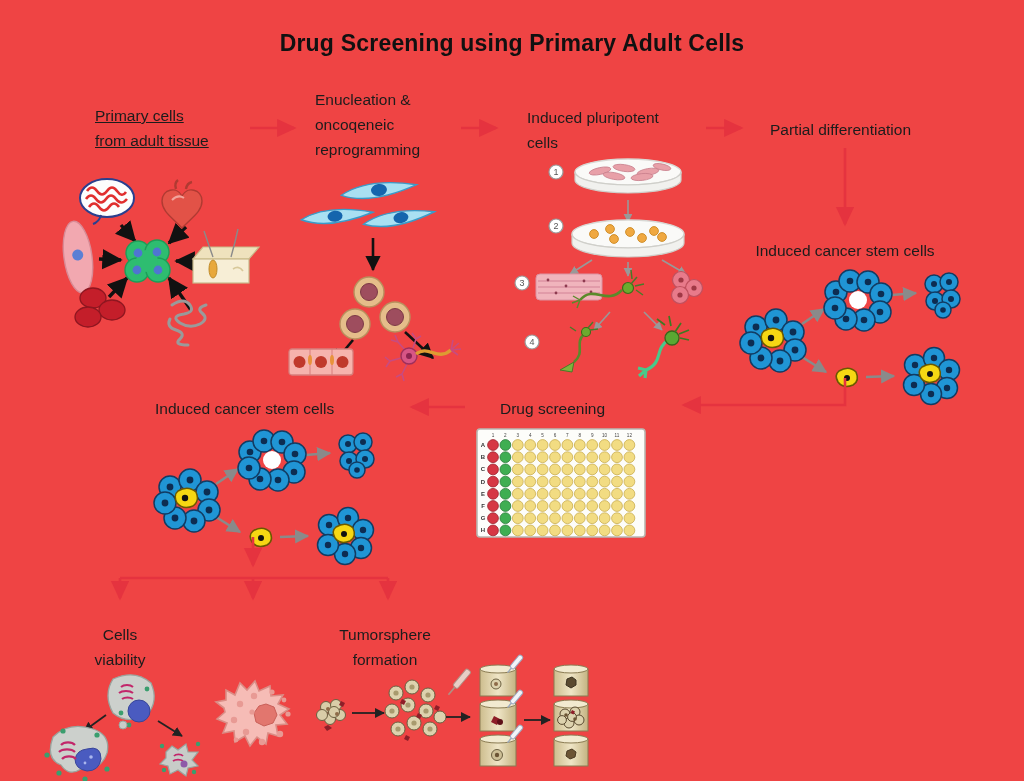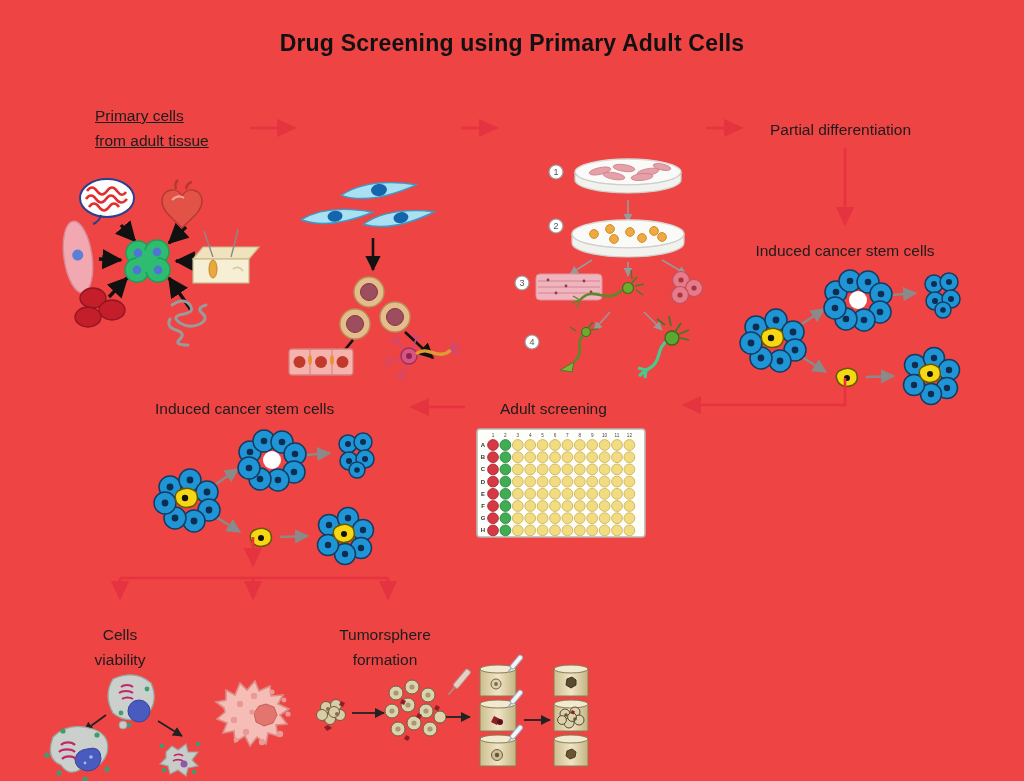--- a/index.html
+++ b/index.html
@@ -21,24 +21,29 @@
 </style>
 </head>
 <body>
 
 <div id="canvas">
 
   <div class="title">Drug Screening using Primary Adult Cells</div>
 
   <div class="lbl" style="left:95px;top:104px;text-decoration:underline;">Primary cells
 from adult tissue</div>
+  <div class="lbl" style="left:315px;top:88px;">Enucleation &amp;
+oncoqeneic
+reprogramming</div>
+  <div class="lbl" style="left:527px;top:106px;">Induced pluripotent
+cells</div>
   <div class="lbl" style="left:770px;top:118px;">Partial differentiation</div>
   <div class="lbl ctr" style="left:715px;top:239px;width:260px;">Induced cancer stem cells</div>
   <div class="lbl" style="left:155px;top:397px;">Induced cancer stem cells</div>
-  <div class="lbl" style="left:500px;top:397px;">Adult screening</div>
+  <div class="lbl" style="left:500px;top:397px;">Drug screening</div>
   <div class="lbl ctr" style="left:70px;top:623px;width:100px;">Cells
 viability</div>
   <div class="lbl ctr" style="left:318px;top:623px;width:134px;text-align:center;">Tumorsphere
 formation</div>
 
   <svg id="flow-overlay" width="1024" height="781" viewBox="0 0 1024 781">
     <defs>
       <marker id="m-red" markerWidth="8" markerHeight="8" refX="6.5" refY="3.5" orient="auto">
         <path d="M0,0 L7.5,3.5 L0,7 Z" fill="#e5333f"></path>
       </marker>

